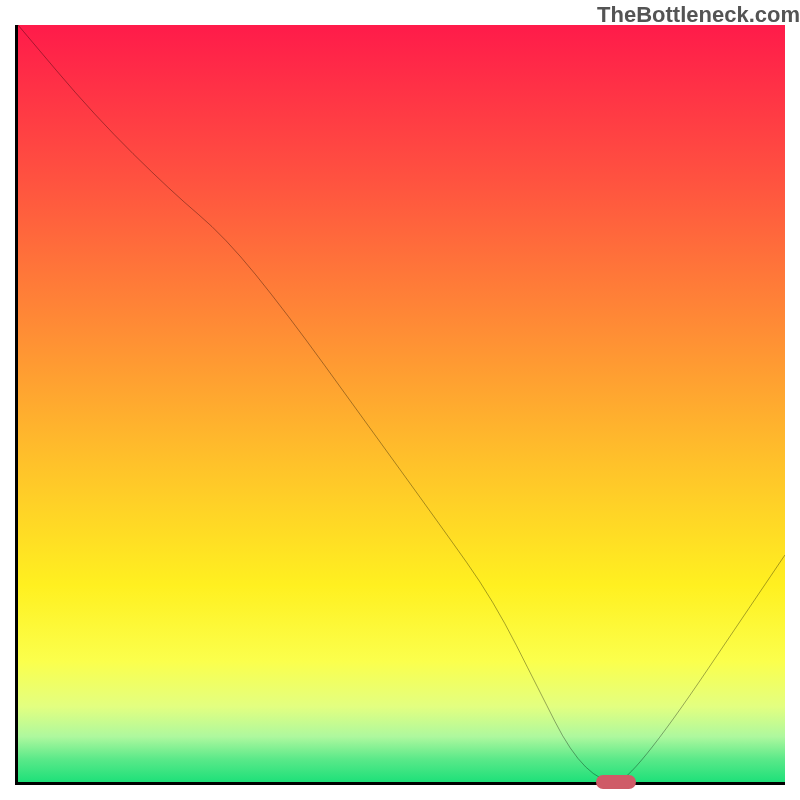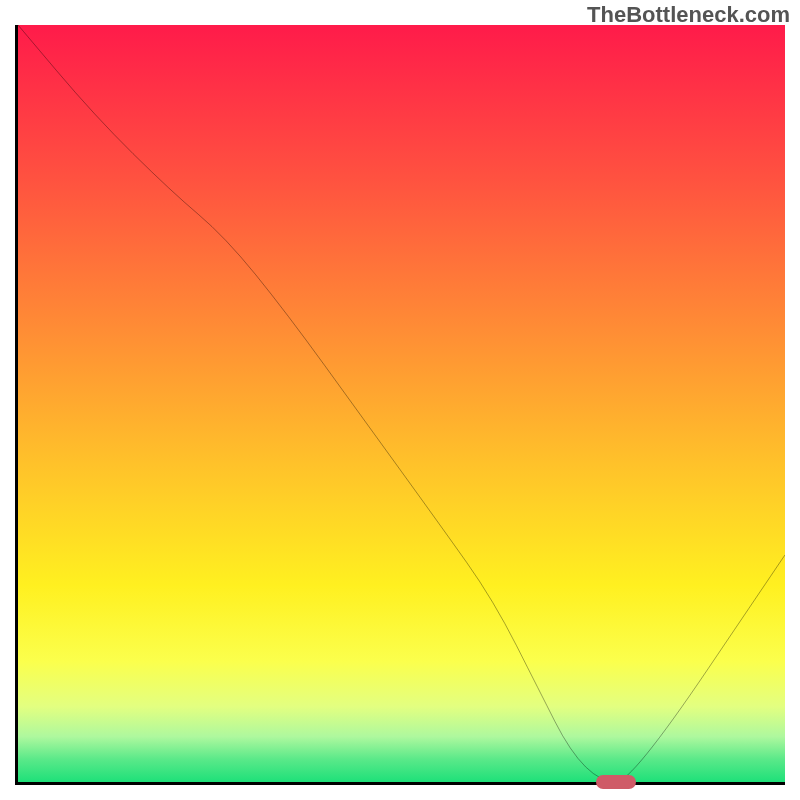--- a/index.html
+++ b/index.html
@@ -7,21 +7,21 @@
     width: 800px;
     height: 800px;
     background: #fff;
     font-family: Arial, sans-serif;
     position: relative;
     overflow: hidden;
   }
   .watermark {
     position: absolute;
     top: 2px;
-    right: 10px;
+    right: 0;
     font-size: 22px;
     font-weight: bold;
     color: #545454;
     z-index: 10;
   }
   .plot-frame {
     position: absolute;
     left: 15px;
     top: 25px;
     width: 770px;

